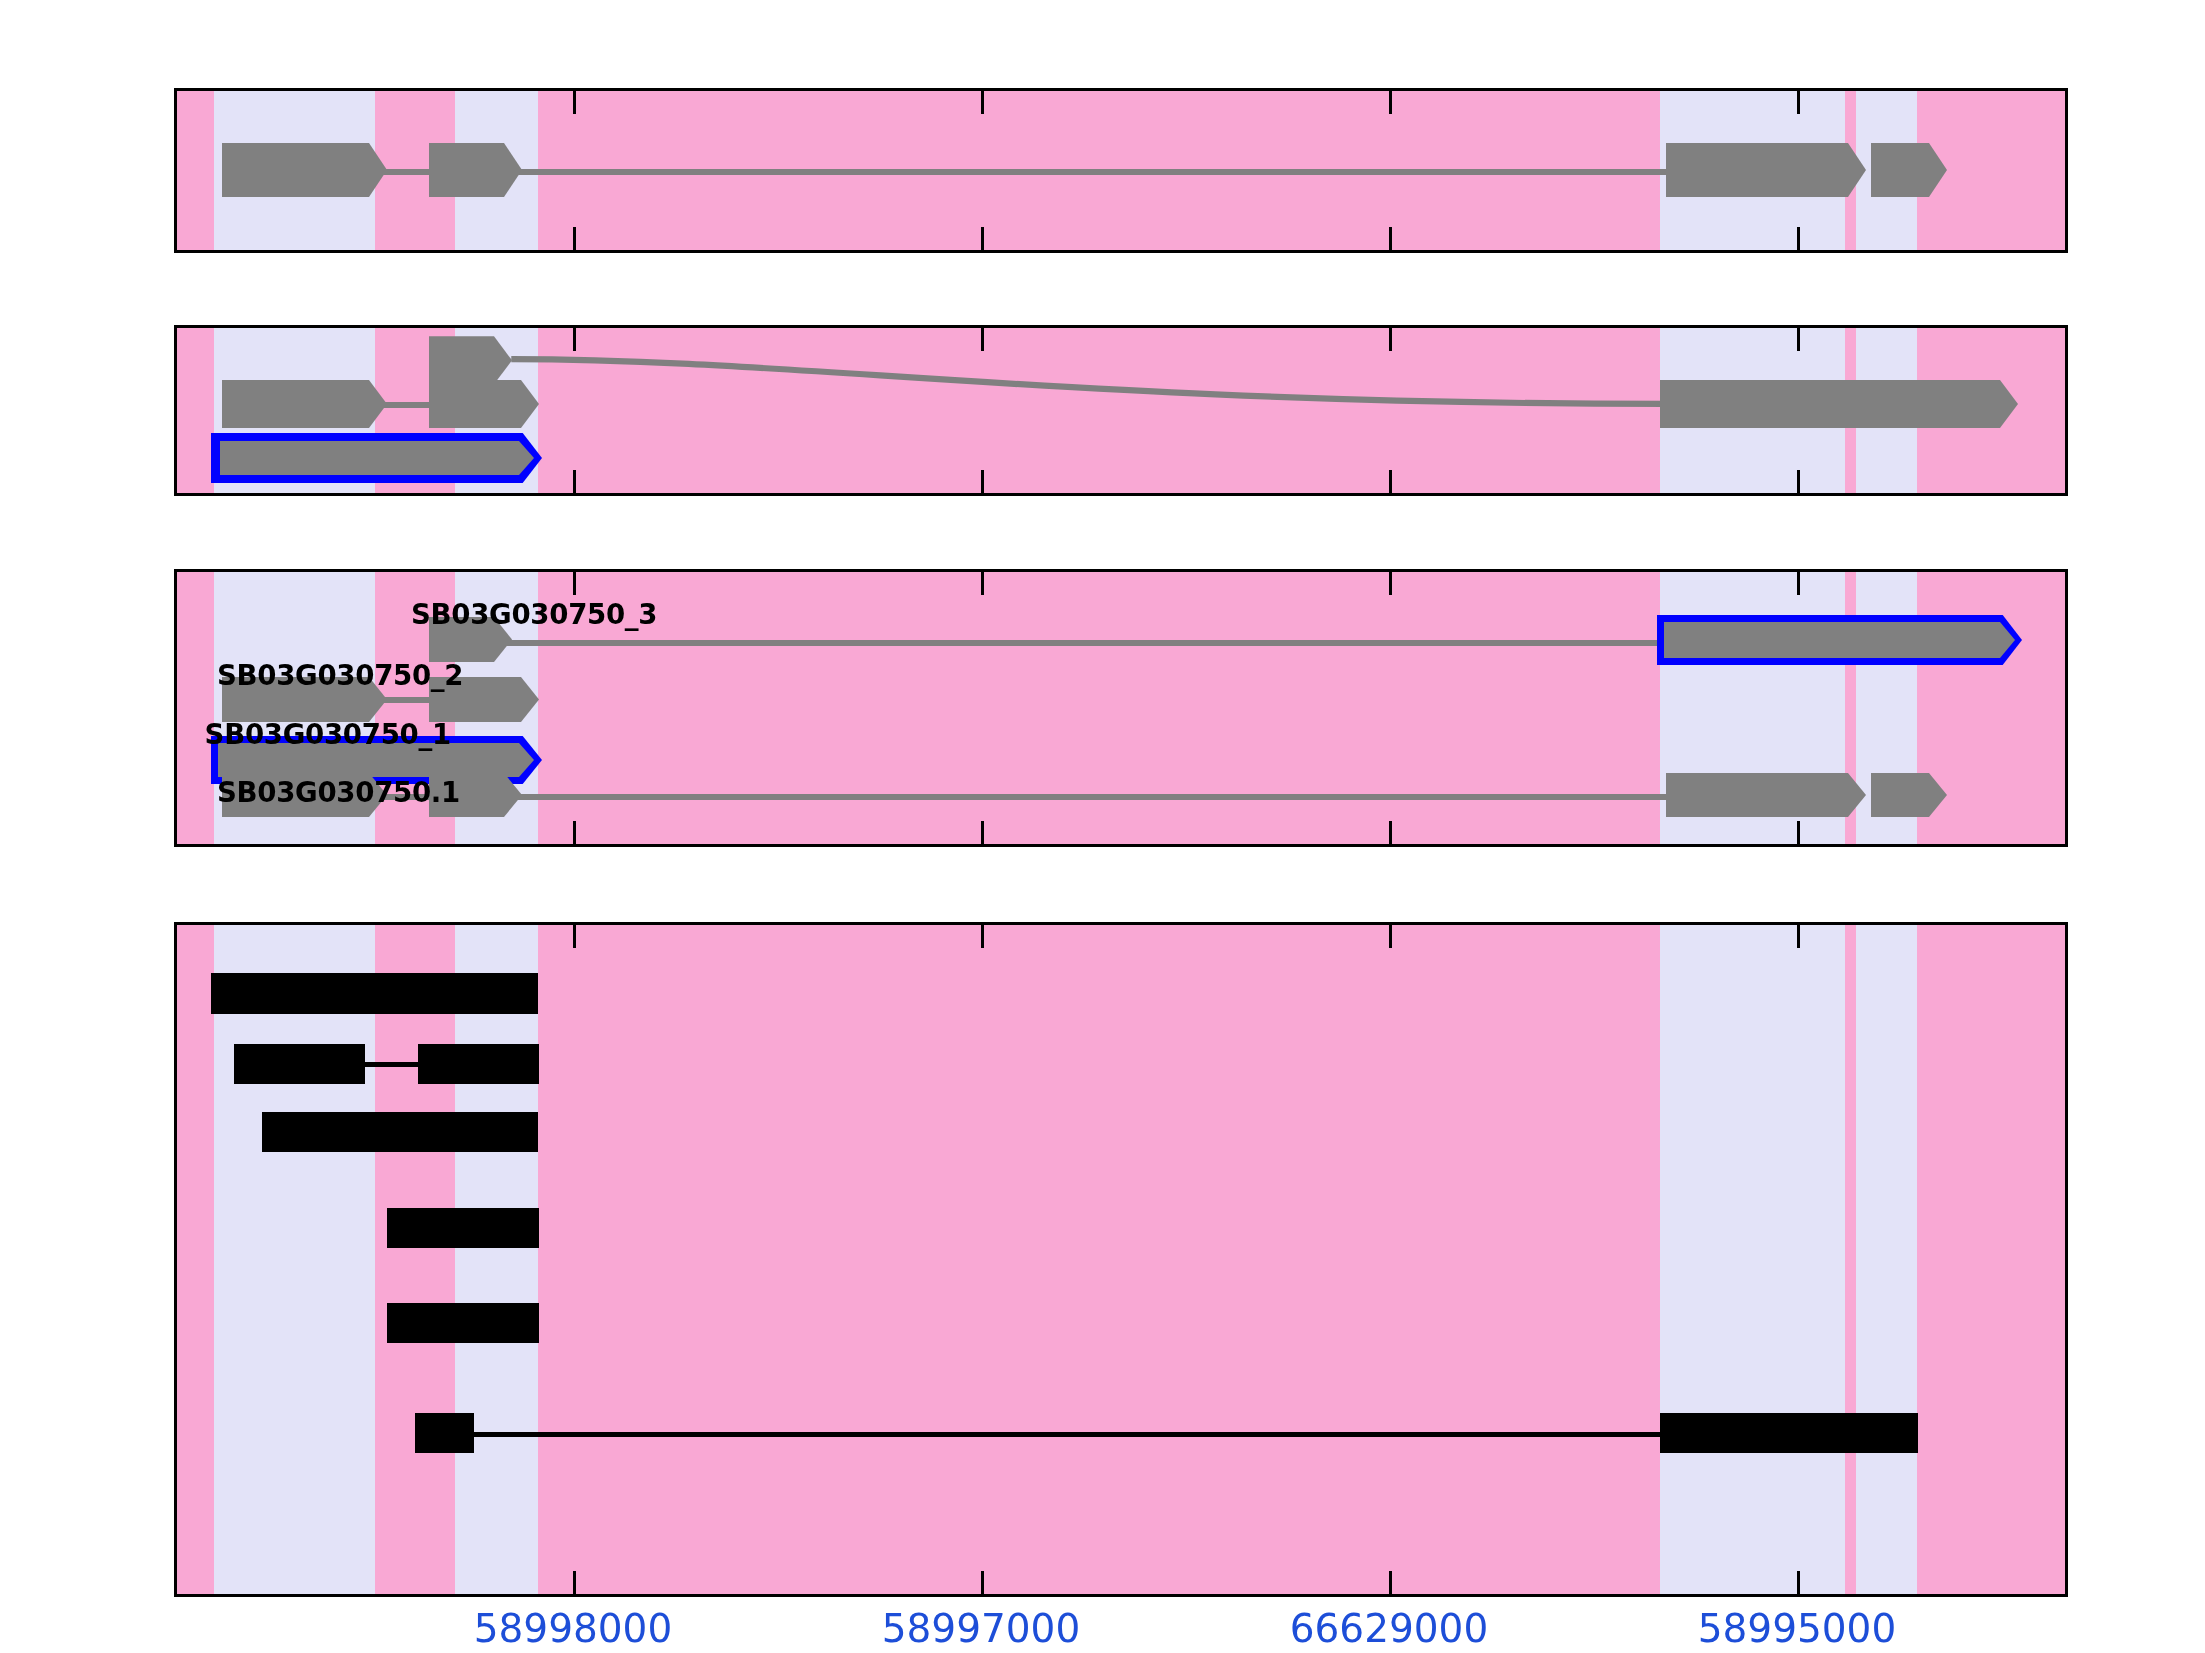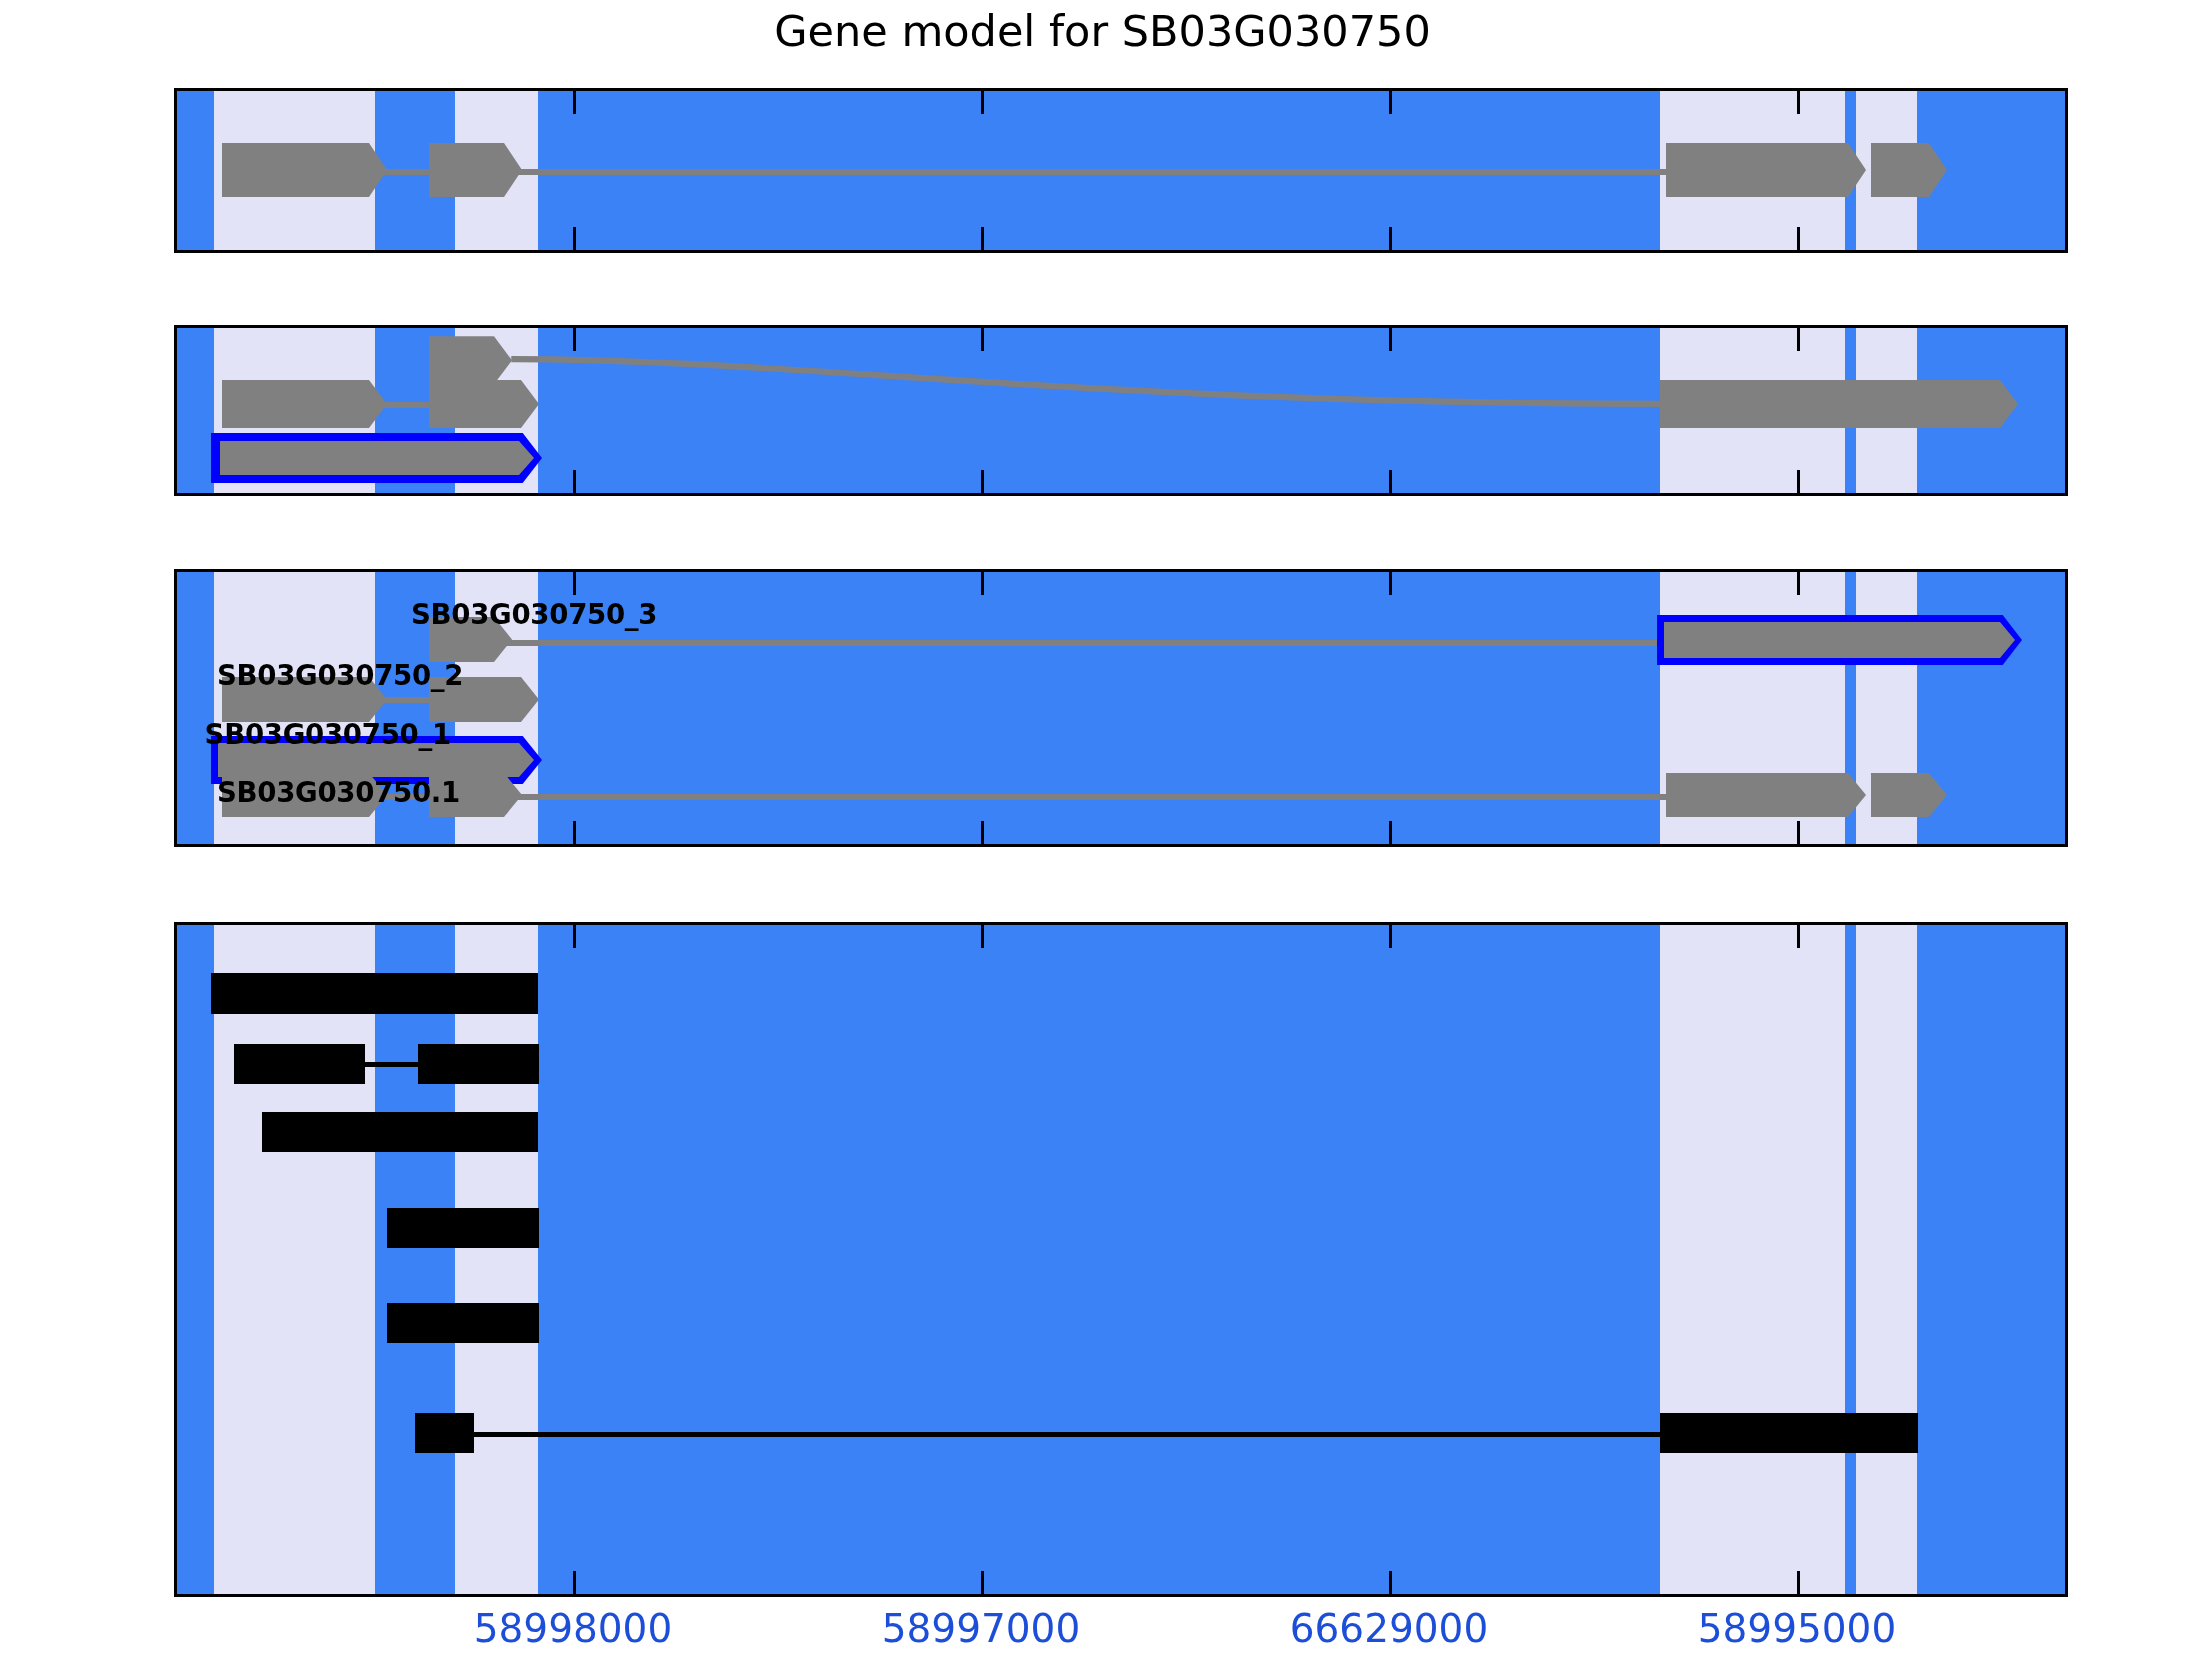--- a/index.html
+++ b/index.html
@@ -27,21 +27,21 @@
     text-align: center;
     font-size: 43px;
     color: #000000;
     font-family: "DejaVu Sans", sans-serif;
     white-space: nowrap;
   }
   .panel {
     position: absolute;
     border: 3.4px solid #000000;
     box-sizing: border-box;
-    background: #3b82f6;
+    background: #f9a8d4;
     overflow: hidden;
   }
   .hl-band {
     position: absolute;
     top: 0;
     bottom: 0;
     background: #e3e3f8;
   }
   .tick {
     position: absolute;
@@ -110,21 +110,20 @@
     white-space: nowrap;
     transform: translateX(-50%);
   }
   svg.curve { position: absolute; left: 0; top: 0; overflow: visible; }
 </style>
 </head>
 <body>
 
 <div id="root">
 
-  <div class="panel-title" style="top: 5.5px;">Gene model for SB03G030750</div>
 
   <div class="panel" id="panel-gene" style="left:174px; top:88px; width:1894px; height:165px;">
     <div class="hl-band" style="left:37px;  width:161px;"></div>
     <div class="hl-band" style="left:278px; width:83px;"></div>
     <div class="hl-band" style="left:1483px;width:185px;"></div>
     <div class="hl-band" style="left:1679px;width:61px;"></div>
 
     <div class="tick tick-top" style="left:396px;"></div>
     <div class="tick tick-top" style="left:804px;"></div>
     <div class="tick tick-top" style="left:1212px;"></div>

